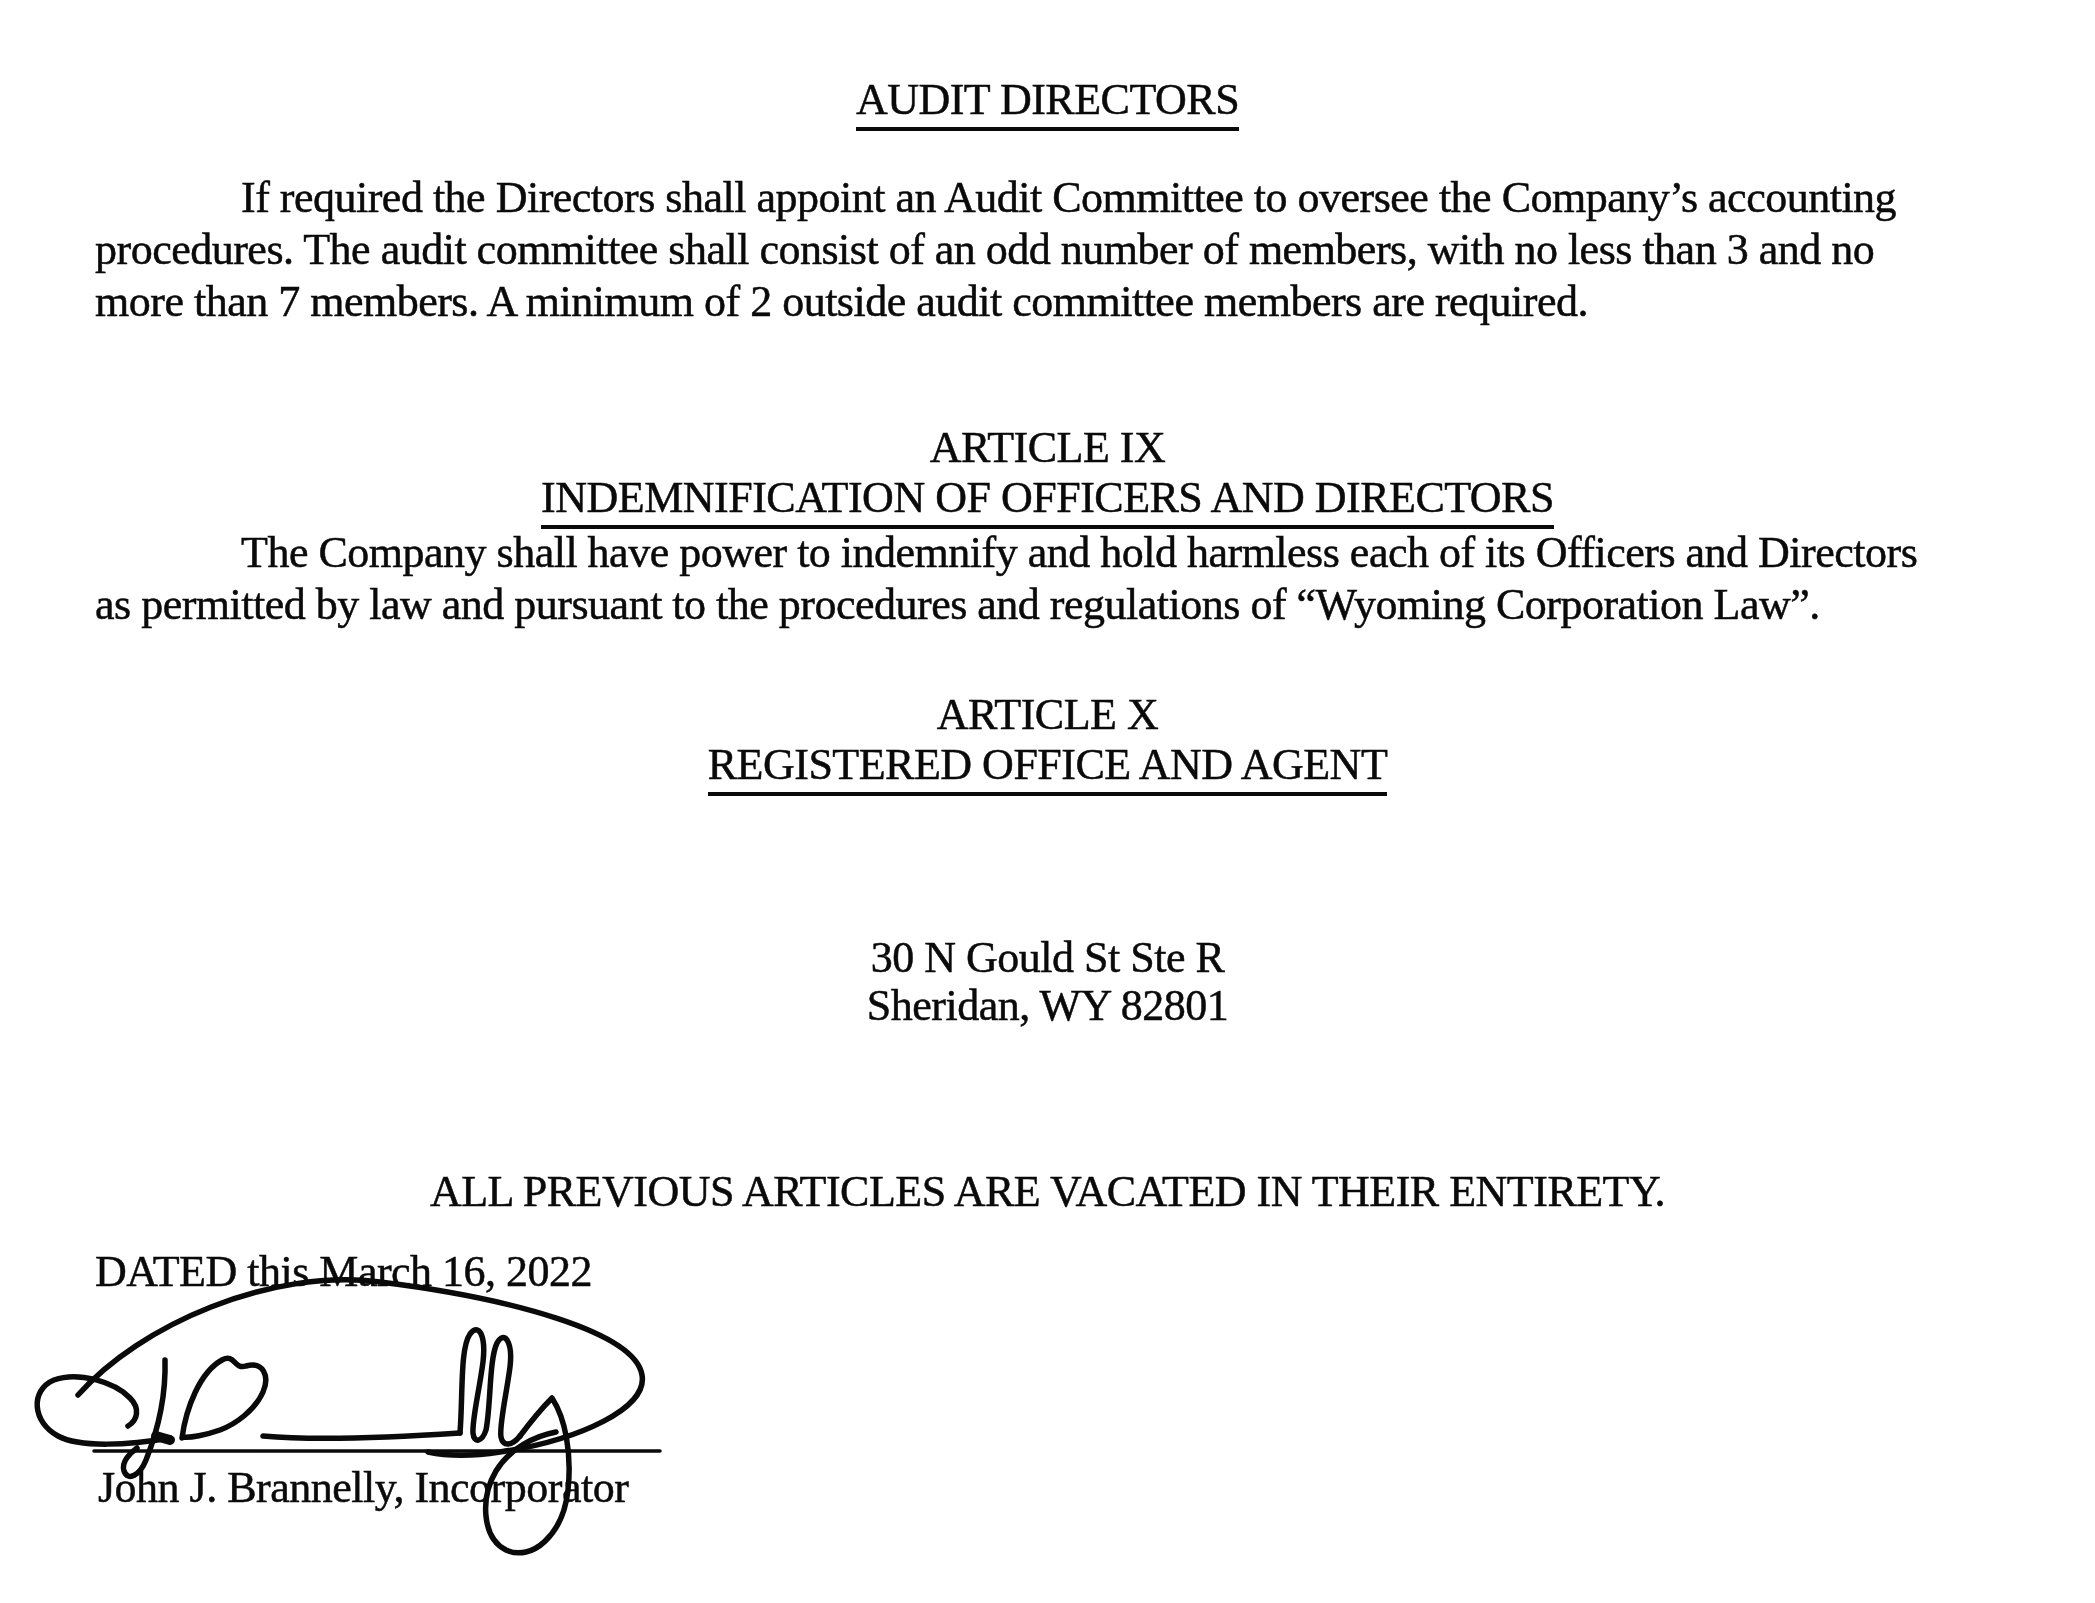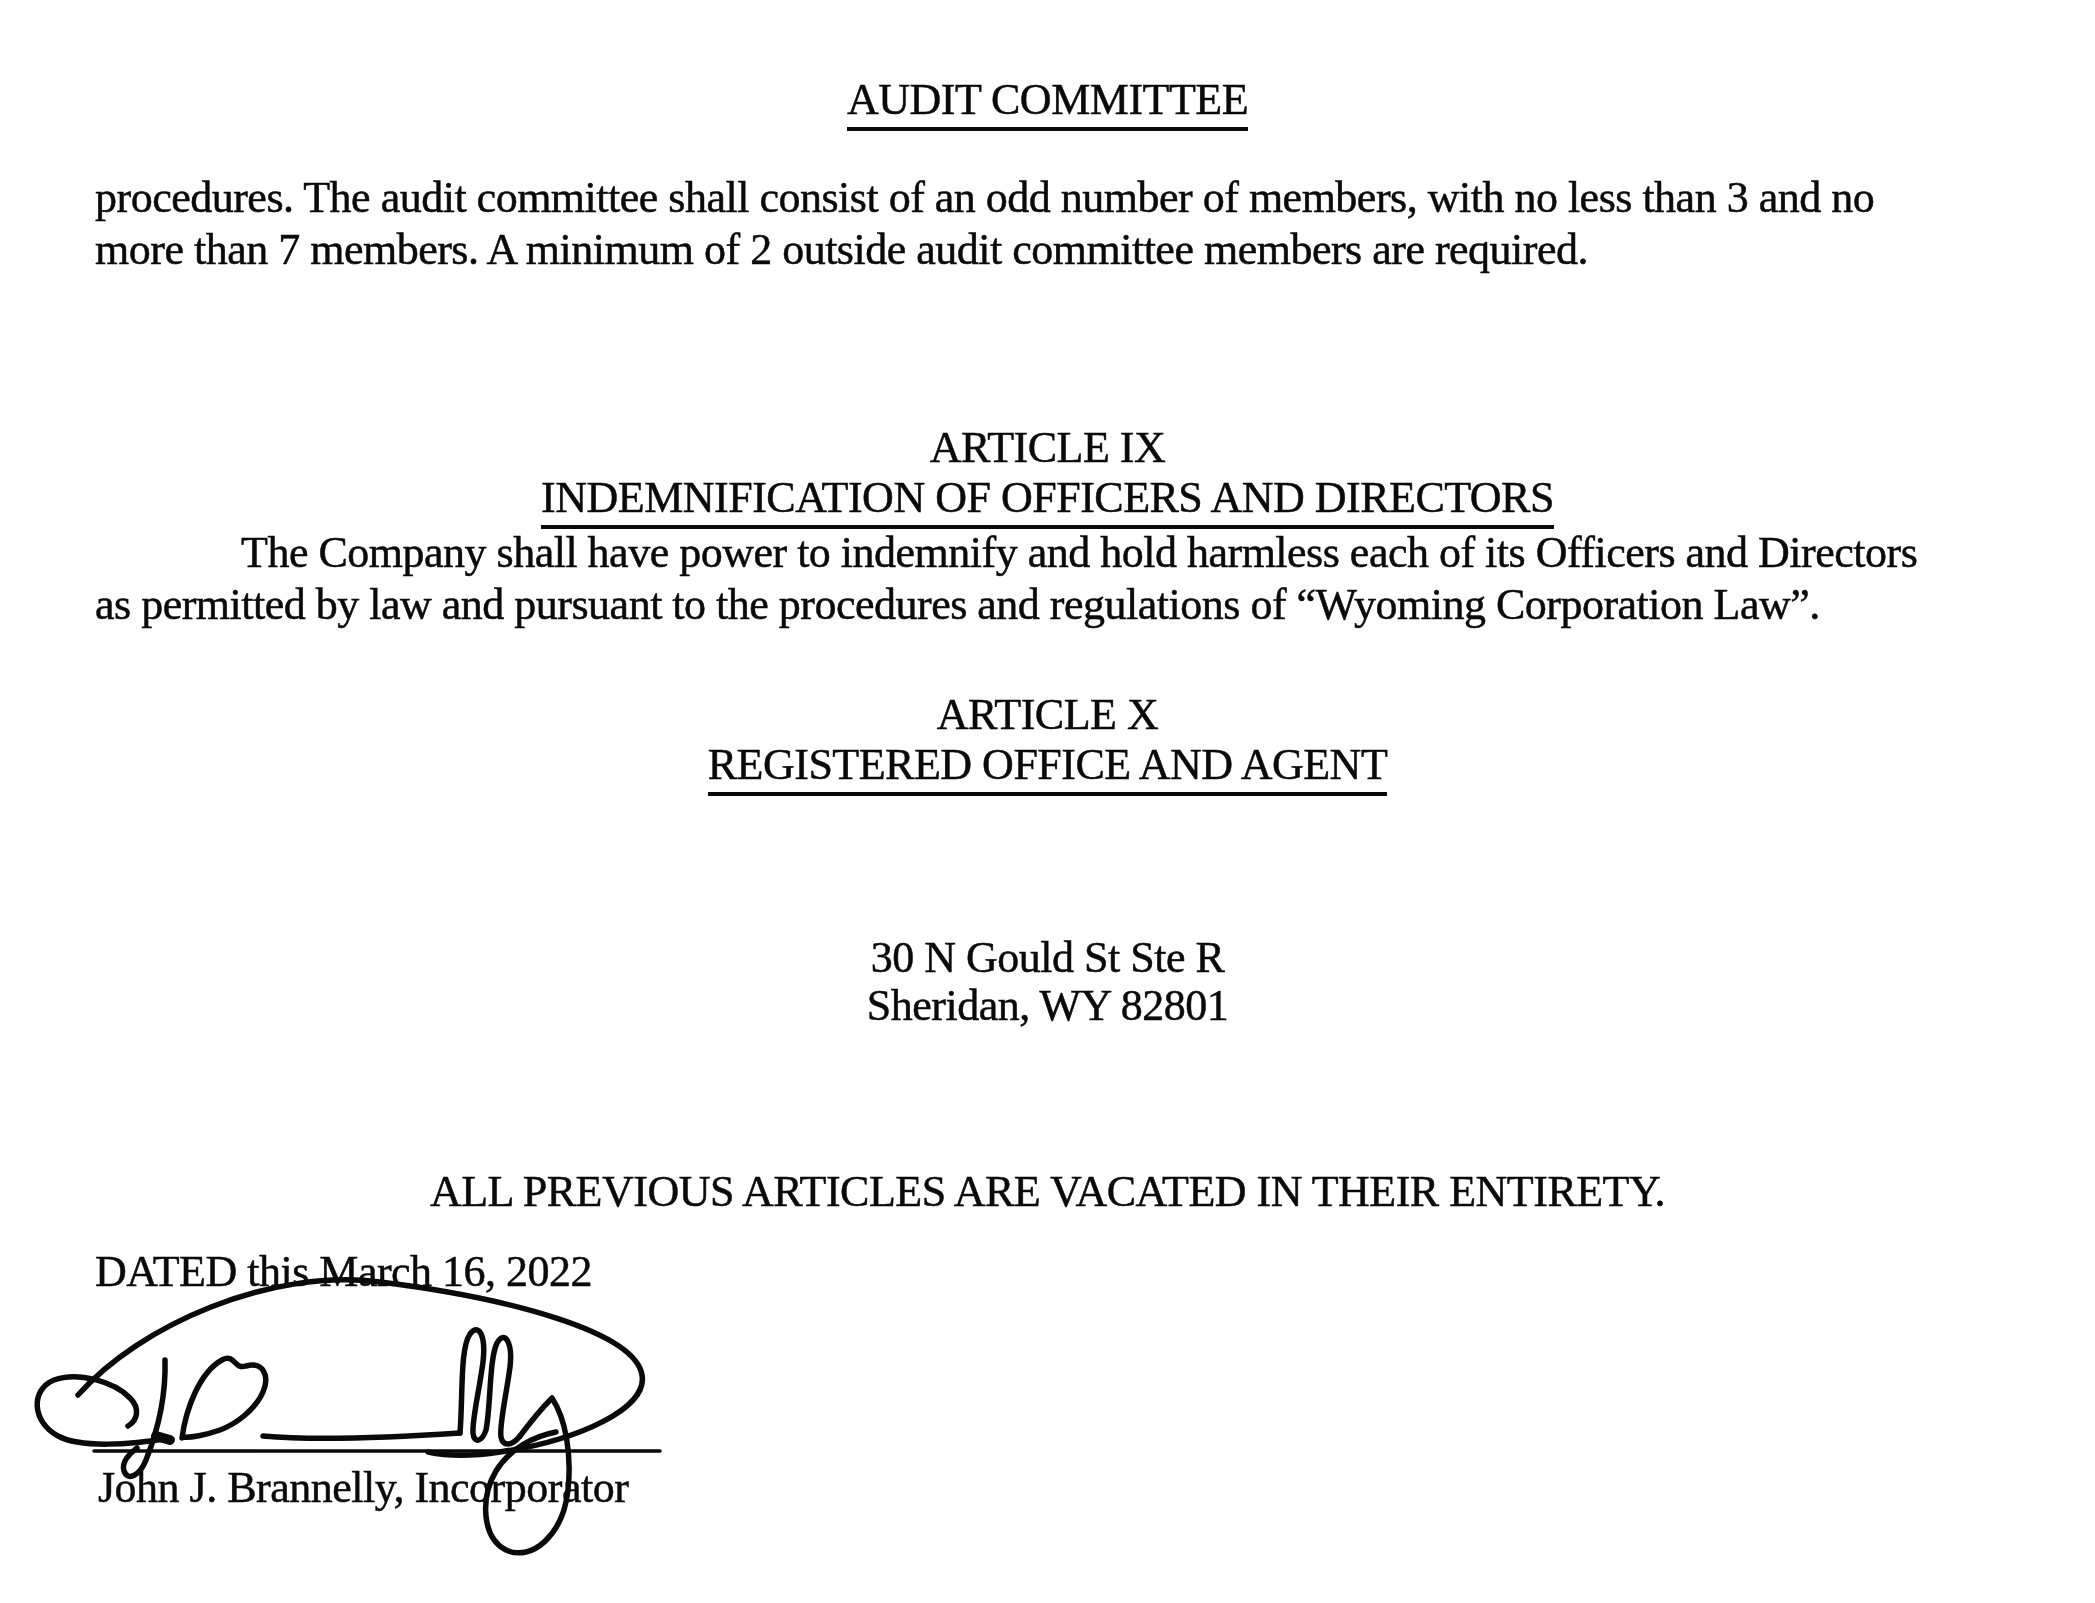--- a/index.html
+++ b/index.html
@@ -37,24 +37,25 @@
     stroke-linecap: round;
     stroke-linejoin: round;
   }
 </style>
 </head>
 <body>
 
 <div class="page">
 
   <div class="abs content center" style="top:74px;">
-    <span class="underlined">AUDIT COMMITTEE</span>
+    <span class="underlined">AUDIT DIRECTORS</span>
   </div>
 
   <div class="abs content body-par" style="top:172px;">
+      <div class="first-line">If required the Directors shall appoint an Audit Committee to oversee the Company’s accounting</div>
       <div>procedures. The audit committee shall consist of an odd number of members, with no less than 3 and no</div>
       <div>more than 7 members. A minimum of 2 outside audit committee members are required.</div>
     </div>
 
   <div class="abs content center heading-group" style="top:383px;margin-top:40px;">
     <div>ARTICLE IX</div>
     <div>
       <span class="underlined">INDEMNIFICATION OF OFFICERS AND DIRECTORS</span>
     </div>
   </div>

